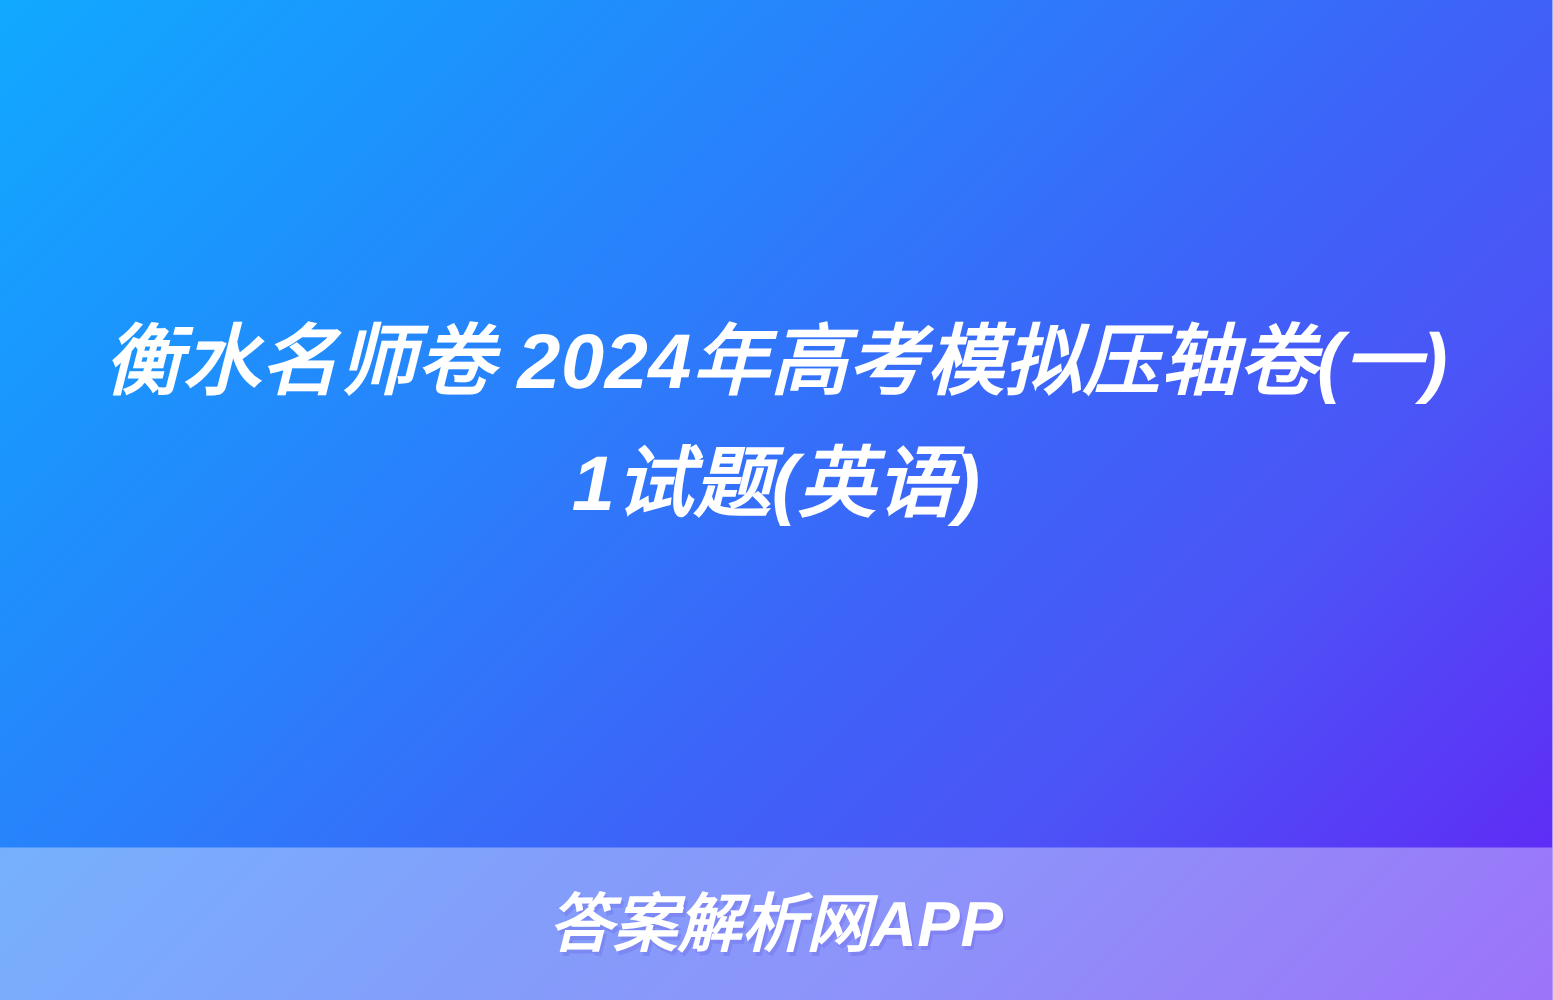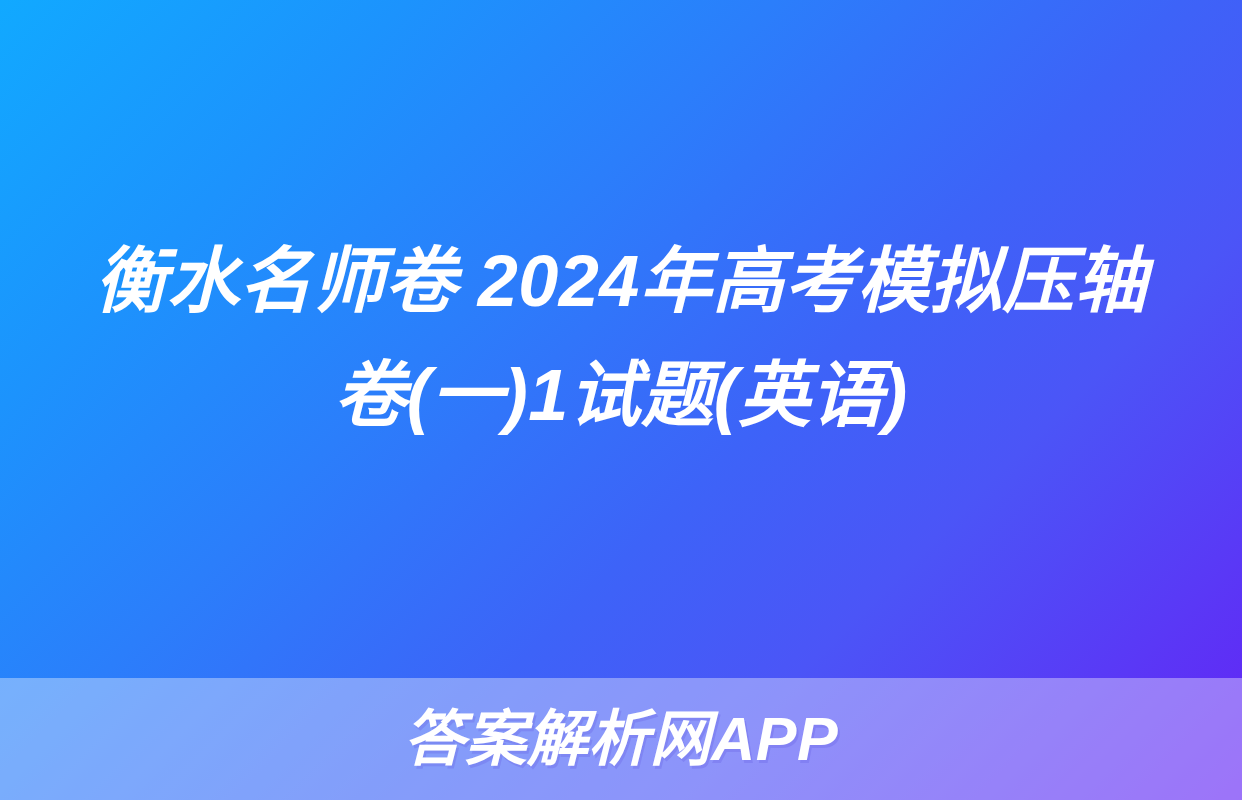--- a/index.html
+++ b/index.html
@@ -43,21 +43,21 @@
     box-sizing: border-box;
     padding: 0 74px;
   }
 
   .title {
     margin: 0;
     width: 100%;
     text-align: center;
     color: #ffffff;
     font-family: "Liberation Sans", "DejaVu Sans", sans-serif;
-    font-size: 72px;
+    font-size: 62px;
     font-weight: 700;
     font-style: italic;
     line-height: 1.58;
     letter-spacing: 0.5px;
     word-break: break-all;
     text-rendering: optimizeLegibility;
   }
 
   
   .bottom-band {
@@ -69,21 +69,21 @@
     background: rgba(255, 255, 255, 0.37);
     display: flex;
     align-items: center;
     justify-content: center;
   }
 
   .watermark {
     margin: 0;
     color: #ffffff;
     font-family: "Liberation Sans", "DejaVu Sans", sans-serif;
-    font-size: 61px;
+    font-size: 51px;
     font-weight: 700;
     font-style: italic;
     letter-spacing: 0.5px;
     line-height: 1;
     white-space: nowrap;
     text-shadow: 2px 3px 0 rgba(104, 96, 230, 0.30);
     text-align: right;
   }
 </style>
 </head>

